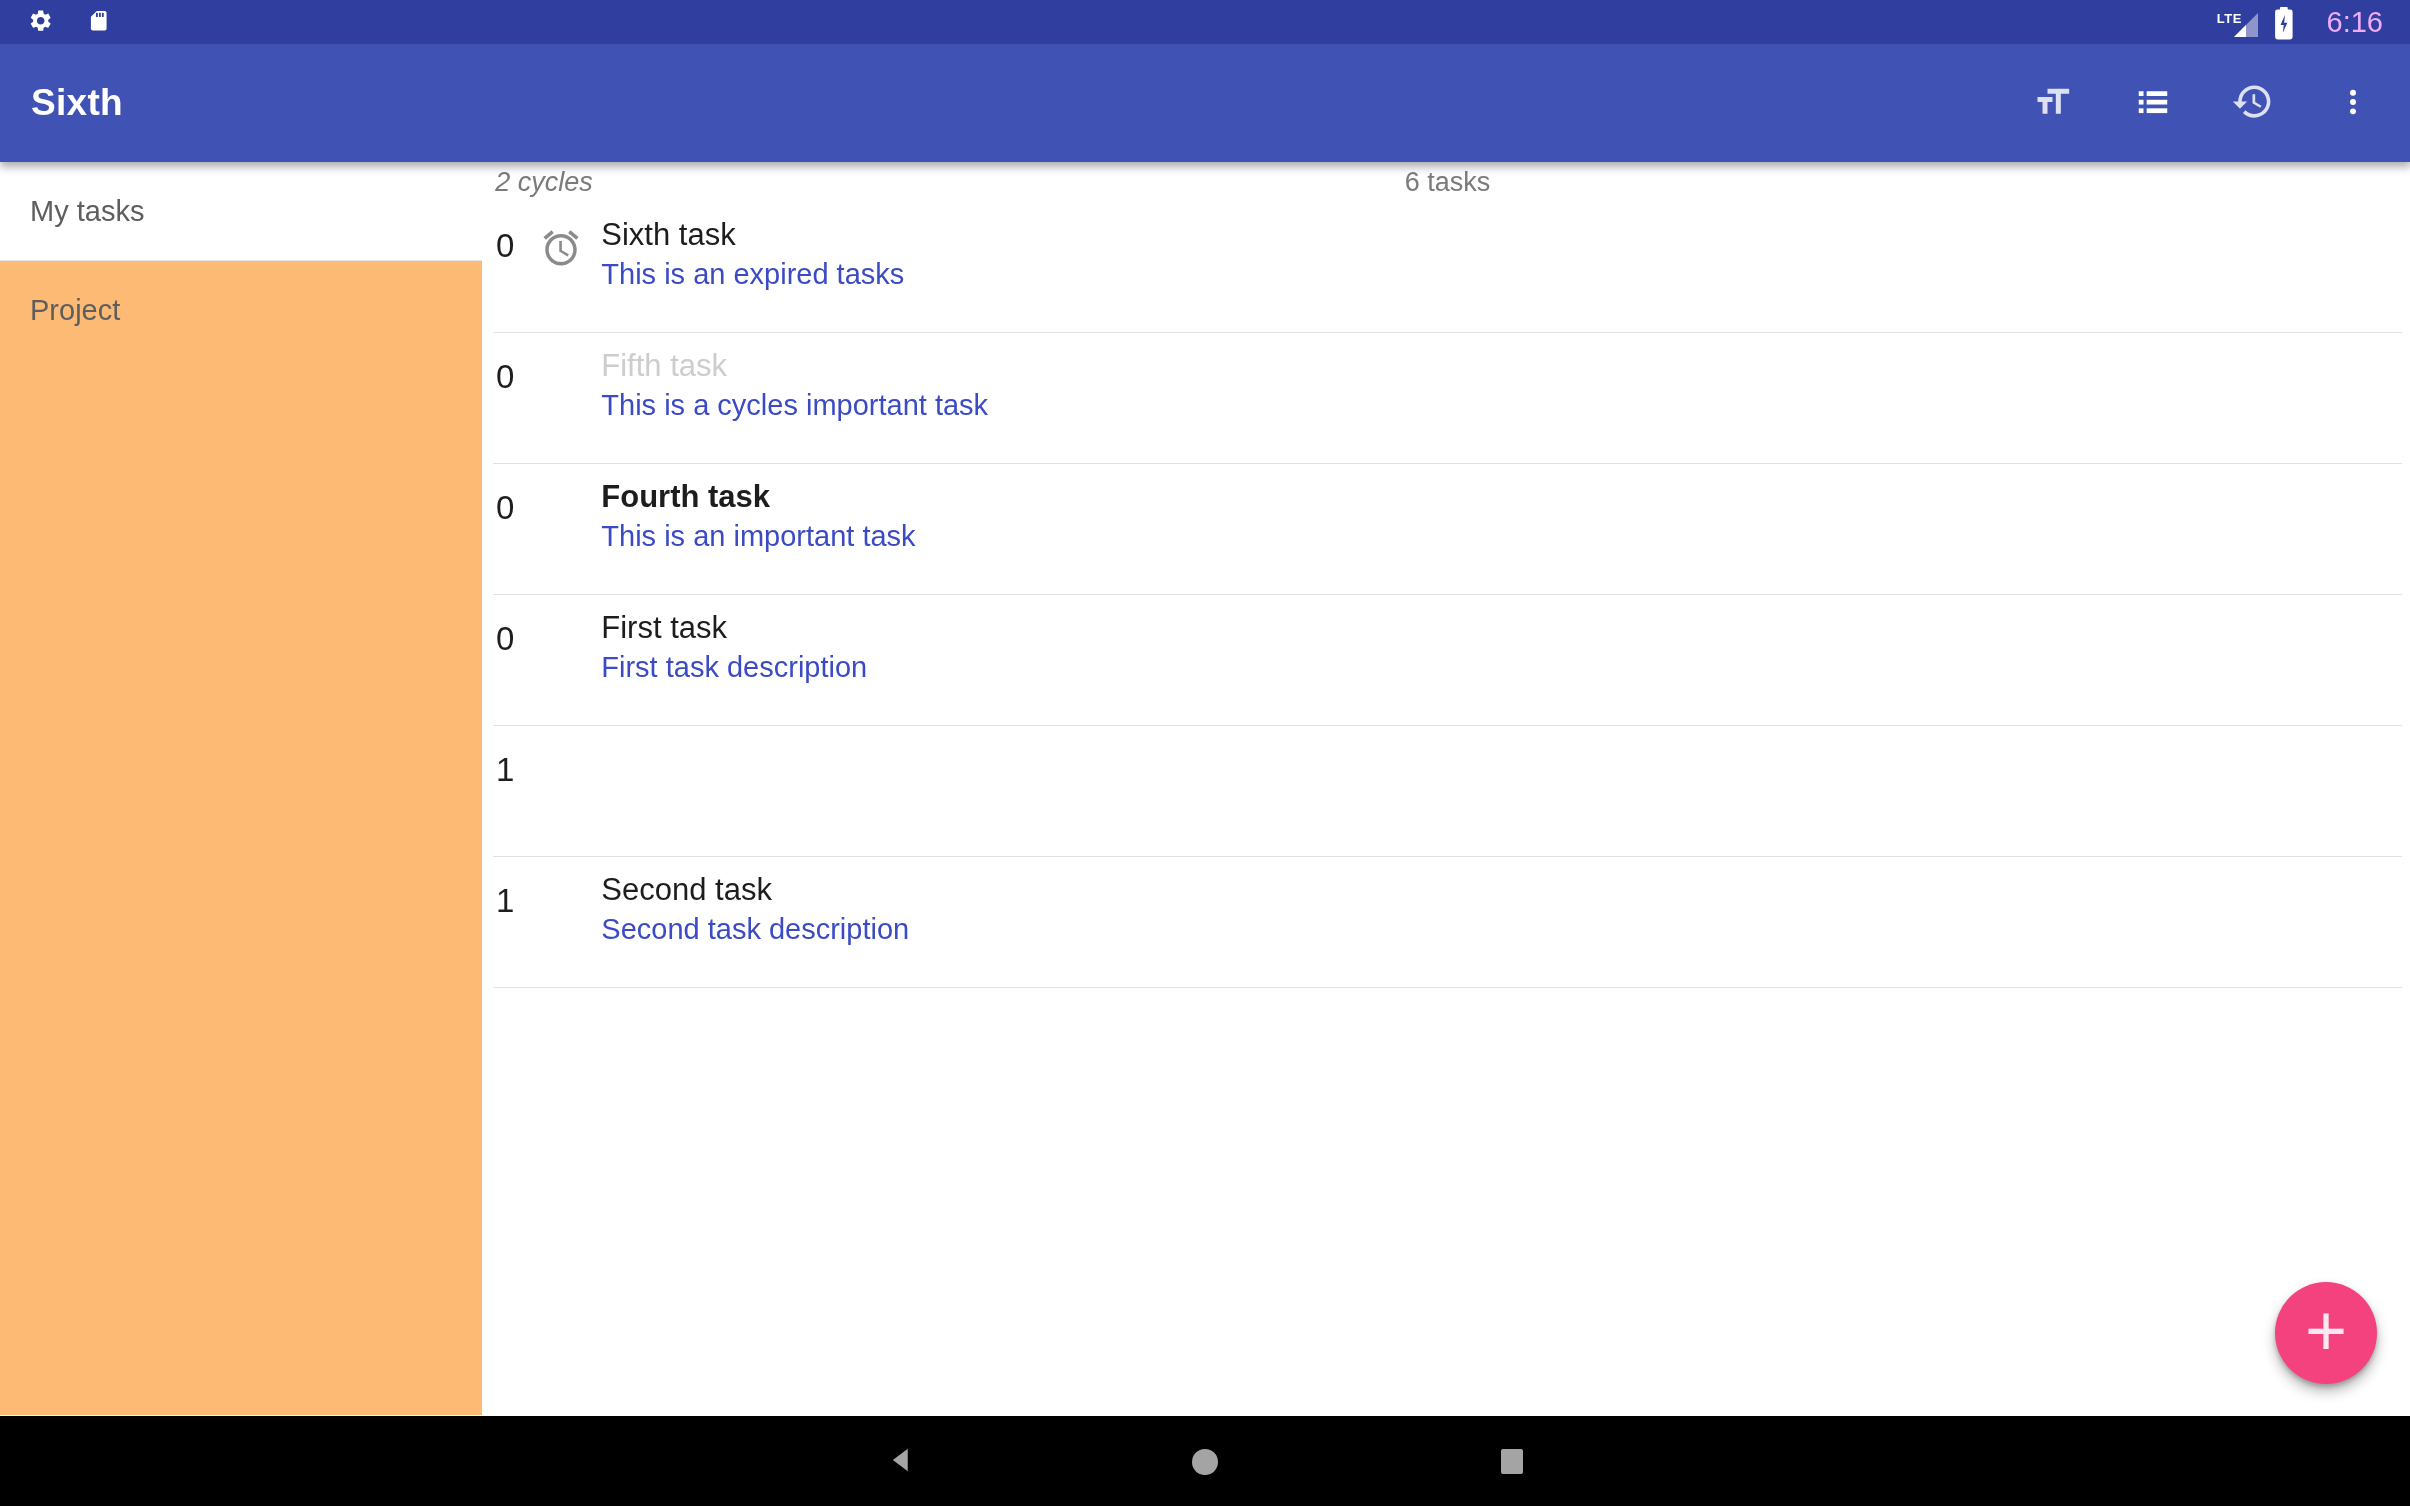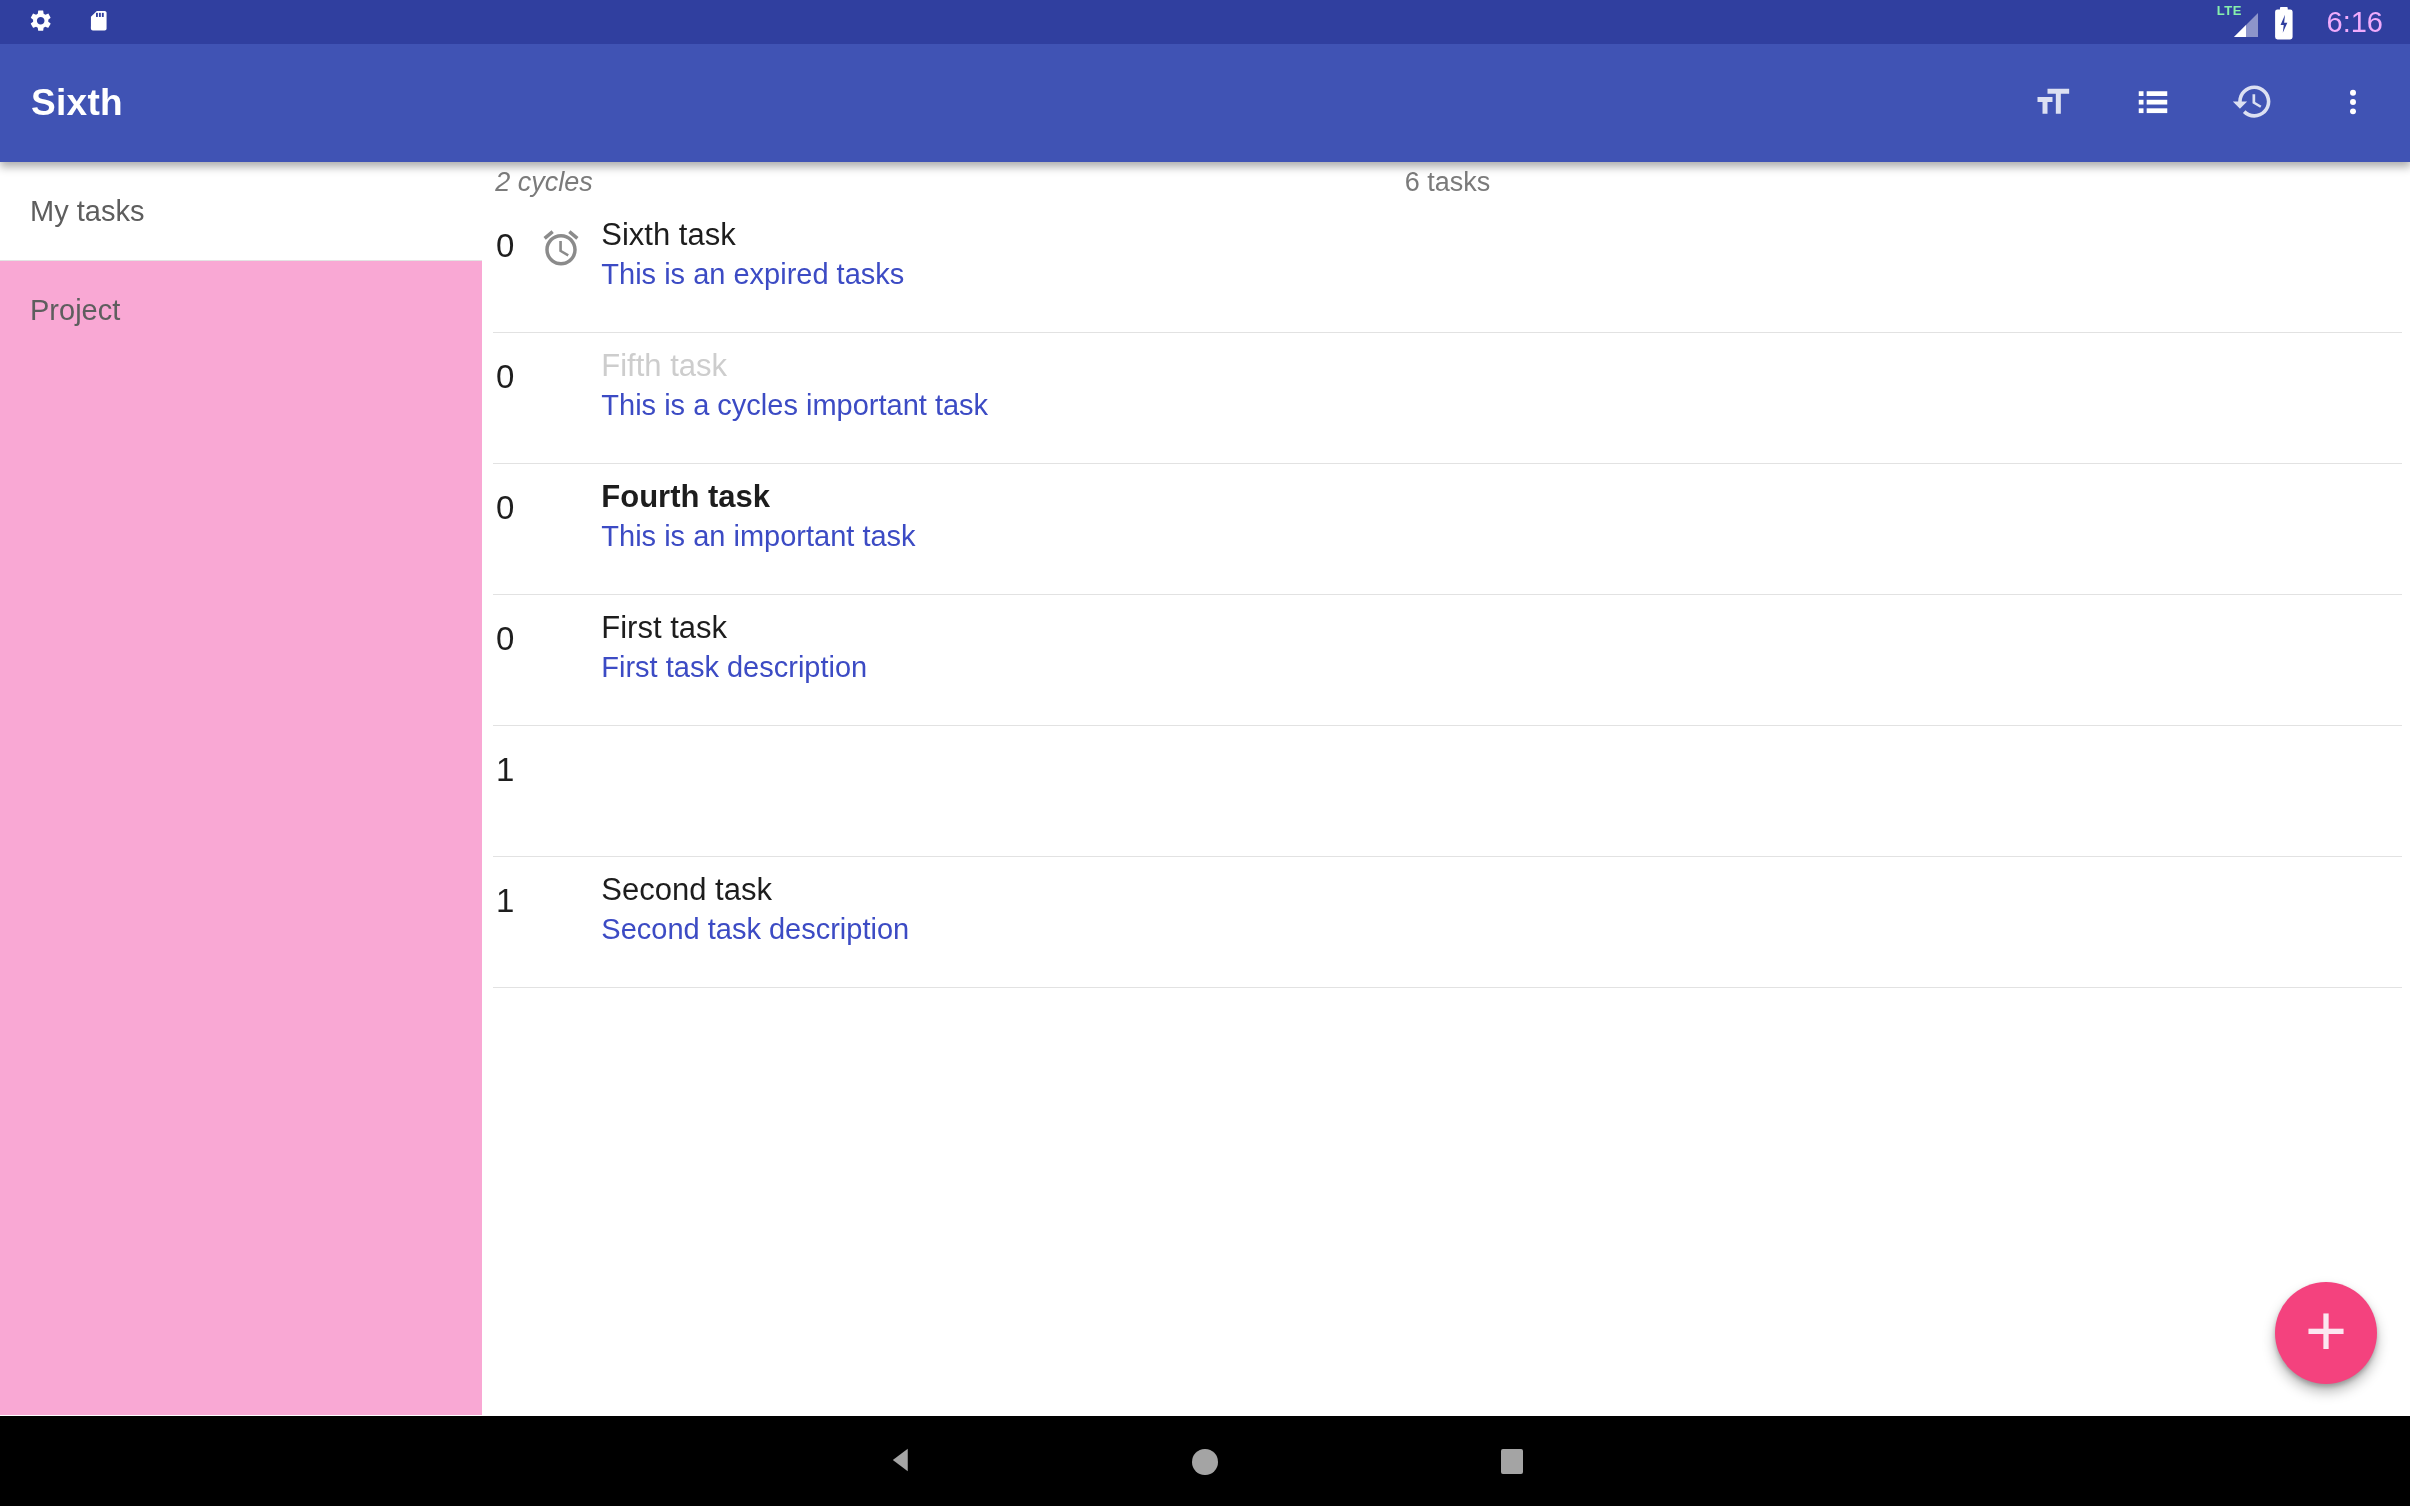--- a/index.html
+++ b/index.html
@@ -6,37 +6,37 @@
   html,body { width:2411px; height:1507px; overflow:hidden; background:#fff;
               font-family:"Liberation Sans", sans-serif; }
   .screen { position:relative; width:2411px; height:1507px; background:#fff; overflow:hidden; }
 
   
   .status-bar { height:44px; background:var(--status-bar,#303F9F); display:flex;
                 align-items:center; padding:0 28px; color:#fff; position:relative; z-index:7; }
   .sb-left  { display:flex; align-items:center; gap:34px; }
   .sb-right { margin-left:auto; display:flex; align-items:flex-end; gap:13px; }
   .signal-group { position:relative; width:43px; height:38px; }
-  .lte-label { position:absolute; top:0; left:0; font-size:13px; font-weight:bold; color:#86efac; letter-spacing:0.5px; }
+  .lte-label { position:absolute; top:8px; left:0; font-size:13px; font-weight:bold; color:#ffffff; letter-spacing:0.5px; }
   .signal-group svg { position:absolute; right:0; bottom:1.9px; }
   .battery-wrap { display:flex; align-items:flex-end; }
   .sb-time { font-size:29px; color:#f0abfc; margin-left:19px; line-height:38px; }
 
   
   .app-bar { height:118px; background:var(--app-bar,#4053B4); display:flex; align-items:center;
              padding:0 34px 0 31px; position:relative; z-index:6;
              box-shadow:0 4.7px 8.5px rgba(0,0,0,0.32); }
   .app-title { color:#fff; font-size:37px; font-weight:bold; letter-spacing:0.3px; }
   .app-actions { margin-left:auto; display:flex; align-items:center; gap:51px; }
   .icon-btn { width:49px; height:49px; display:flex; align-items:center; justify-content:center;
               background:none; border:none; cursor:pointer; padding:0; }
 
   
   .body { display:flex; height:1253px; background:#fff; }
-  .sidebar { width:482px; background:#f9a8d4; flex:none; }
+  .sidebar { width:482px; background:#fdba74; flex:none; }
   .sidebar-item { height:99px; display:flex; align-items:center; padding-left:30px;
                   font-size:29px; color:#5E5E5E; cursor:pointer; }
   .sidebar-item.selected { background:#fff; border-bottom:1.9px solid #E3E3E3; height:99px; }
 
   .content { flex:1; display:flex; flex-direction:column; padding:0 9.4px 0 11.3px; background:#fff; }
   .list-header { height:40px; position:relative; display:flex; align-items:center;
                  color:#7B7B7B; font-size:27px; }
   .cycles-label { padding-left:1.9px;font-style:italic; }
   .tasks-count-label { position:absolute; left:0; right:0; text-align:center; pointer-events:none; }
 

